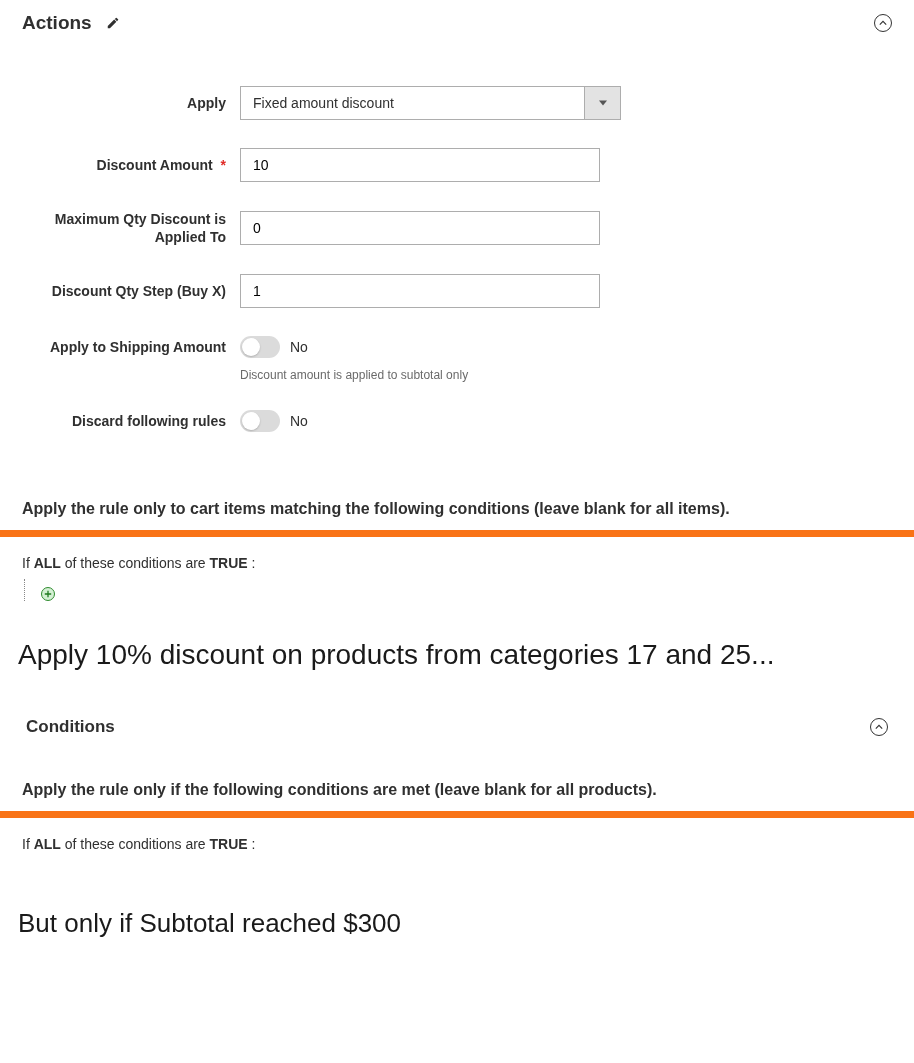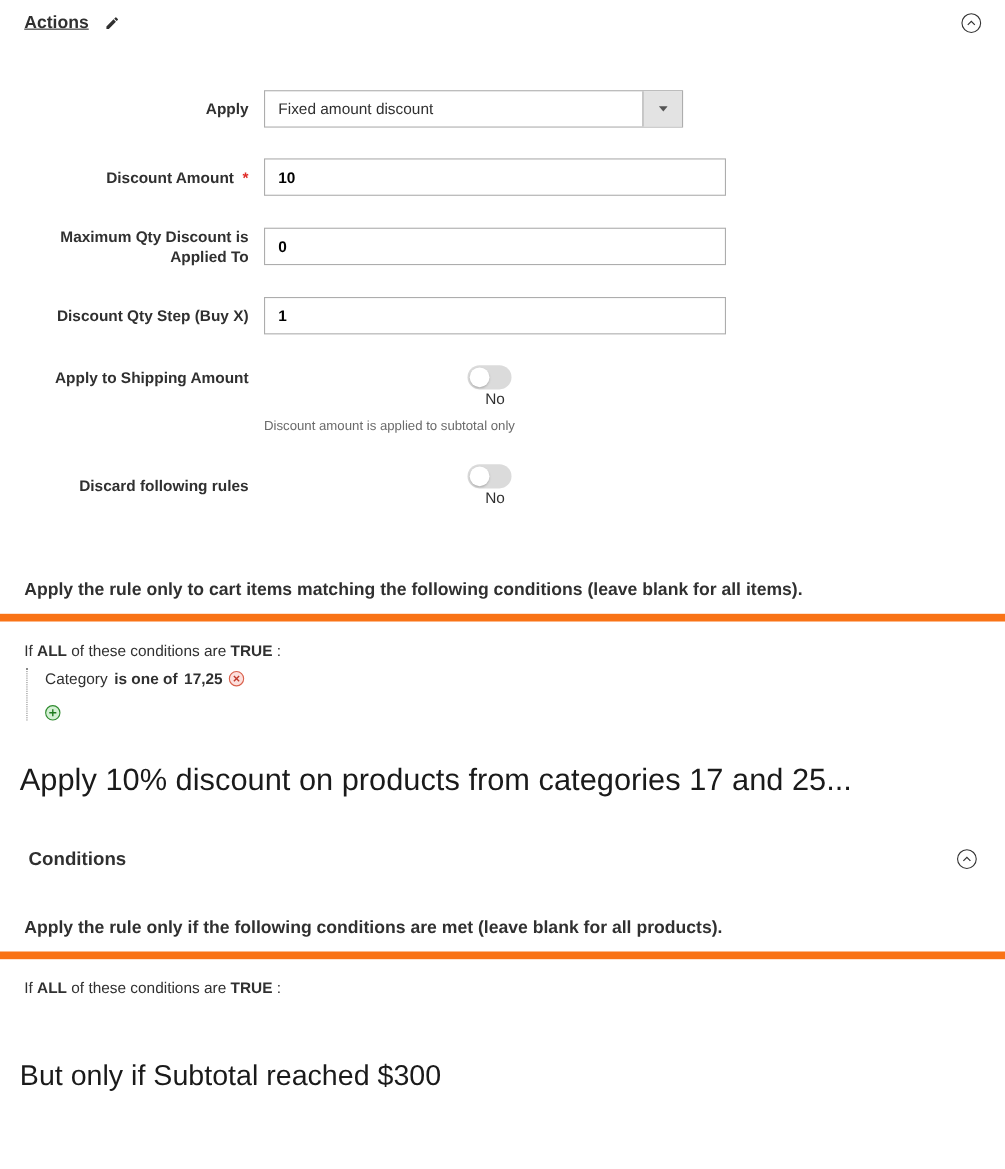--- a/index.html
+++ b/index.html
@@ -13,24 +13,23 @@
       color: #303030;
       background: #fff;
       width: 914px;
     }
     .section-header {
       display: flex;
       align-items: center;
       padding: 12px 22px;
     }
     .section-title {
-      font-size: 16px;
+      font-size: 19px;
       font-weight: 600;
       color: #303030;
-      text-decoration: underline;
     }
     .pencil-icon {
       margin-left: 14px;
       display: inline-flex;
     }
     .collapse-icon {
       margin-left: auto;
       width: 18px;
       height: 18px;
       border: 1px solid #333;
@@ -84,32 +83,30 @@
     }
     .select-btn {
       width: 36px;
       background: #e3e3e3;
       border-left: 1px solid #adadad;
       display: flex;
       align-items: center;
       justify-content: center;
     }
     .text-input {
-      width: 420px;
+      width: 360px;
       height: 34px;
       border: 1px solid #adadad;
       padding: 0 12px;
       font-size: 14px;
       font-family: inherit;
-      font-weight: bold;
     }
     .toggle-row {
       display: flex;
       align-items: center;
-      flex-direction: column;
     }
     .toggle {
       width: 40px;
       height: 22px;
       background: #dbdbdb;
       border-radius: 11px;
       position: relative;
       margin-right: 10px;
     }
     .toggle-knob {
@@ -293,30 +290,20 @@
 
 </div>
 
 <div class="conditions-heading">Apply the rule only to cart items matching the following conditions (leave blank for all items).</div>
 
 <div class="rule-container">
   <div class="rule-line">
     <span>If </span><span class="rule-bold">ALL</span><span> of these conditions are </span><span class="rule-bold">TRUE</span><span> :</span>
   </div>
   <div class="rule-sub">
-    <div class="rule-item">
-      <span>Category</span>
-      <span class="rule-bold">is one of</span>
-      <span class="rule-bold">17,25</span>
-      <span class="remove-icon">
-        <svg width="8" height="8" viewBox="0 0 10 10">
-            <path d="M2 2 L8 8 M8 2 L2 8" stroke="#c0392b" stroke-width="1.6"></path>
-          </svg>
-      </span>
-    </div>
     <span class="add-icon">
       <svg width="8" height="8" viewBox="0 0 10 10">
           <path d="M5 1 L5 9 M1 5 L9 5" stroke="#1e7a1e" stroke-width="1.6"></path>
         </svg>
     </span>
   </div>
 </div>
 
 <div class="caption">Apply 10% discount on products from categories 17 and 25...</div>
 

